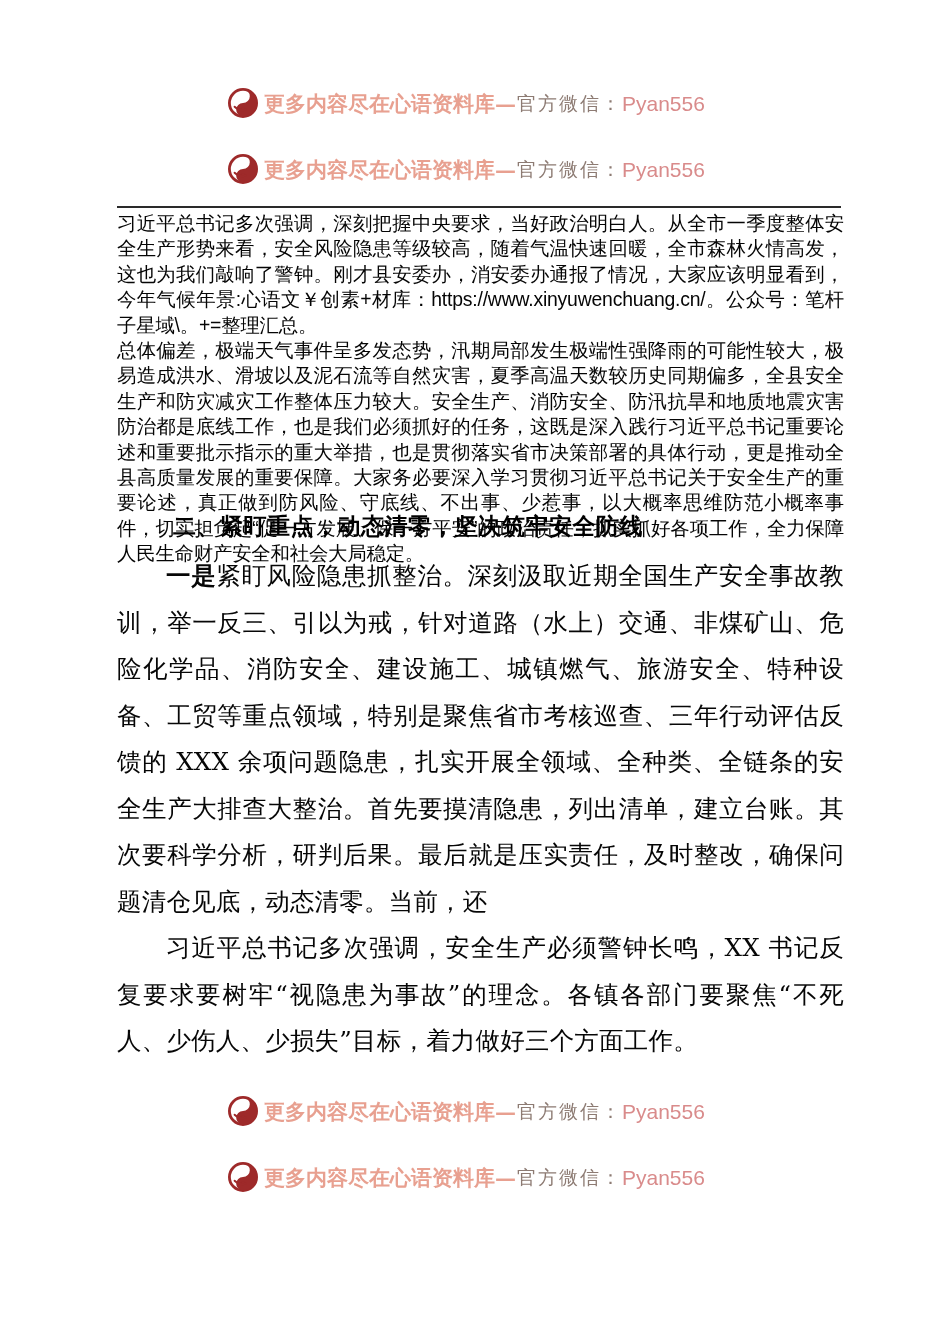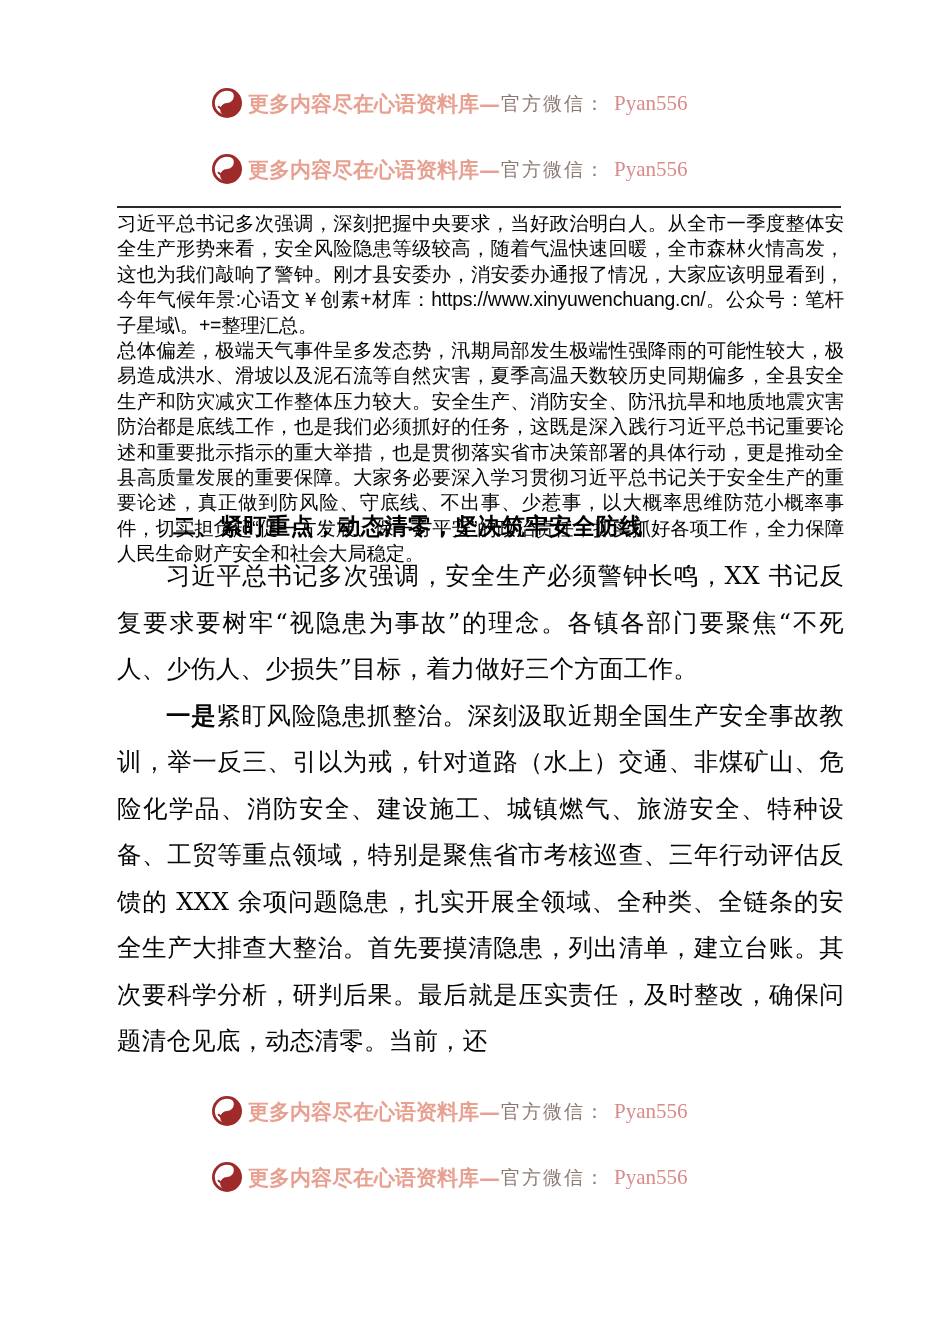--- a/index.html
+++ b/index.html
@@ -17,21 +17,21 @@
 
   .page {
     position: absolute;
     inset: 0;
     background: #ffffff;
   }
 
   
   .wm {
     position: absolute;
-    left: 212px;
+    left: 228px;
     display: flex;
     align-items: center;
     white-space: nowrap;
     height: 34px;
   }
   .wm-top-1 { top: 86px; }
   .wm-top-2 { top: 152px; }
   .wm-bot-1 { top: 1094px; }
   .wm-bot-2 { top: 1160px; }
 
@@ -57,24 +57,23 @@
   }
   .wm-sub {
     font-family: "DejaVu Serif", "Liberation Serif", serif;
     font-weight: normal;
     font-size: 19px;
     letter-spacing: 2px;
     line-height: 1;
     margin-left: 1px;
   }
   .wm-id {
-    font-family: Liberation Serif, serif;
+    font-family: Liberation Sans, sans-serif;
     font-size: 21px;
     line-height: 1;
-    margin-left: 8px;
   }
 
   
   .hrule {
     position: absolute;
     left: 117px;
     top: 206px;
     width: 724px;
     height: 2px;
     background: #2a2a2a;
@@ -168,25 +167,25 @@
 
   <div class="sans-block">
     <p>习近平总书记多次强调，深刻把握中央要求，当好政治明白人。从全市一季度整体安全生产形势来看，安全风险隐患等级较高，随着气温快速回暖，全市森林火情高发，这也为我们敲响了警钟。刚才县安委办，消安委办通报了情况，大家应该明显看到，今年气候年景:心语文￥创素+材库：https://www.xinyuwenchuang.cn/。公众号：笔杆子星域\。+=整理汇总。</p>
     <p>总体偏差，极端天气事件呈多发态势，汛期局部发生极端性强降雨的可能性较大，极易造成洪水、滑坡以及泥石流等自然灾害，夏季高温天数较历史同期偏多，全县安全生产和防灾减灾工作整体压力较大。安全生产、消防安全、防汛抗旱和地质地震灾害防治都是底线工作，也是我们必须抓好的任务，这既是深入践行习近平总书记重要论述和重要批示指示的重大举措，也是贯彻落实省市决策部署的具体行动，更是推动全县高质量发展的重要保障。大家务必要深入学习贯彻习近平总书记关于安全生产的重要论述，真正做到防风险、守底线、不出事、少惹事，以大概率思维防范小概率事件，切实担负起“促一方发展、保一方平安”的政治责任，抓实抓好各项工作，全力保障人民生命财产安全和社会大局稳定。</p>
   </div>
 
   <div class="sec-heading">二、紧盯重点，动态清零，坚决筑牢安全防线</div>
 
   <div class="serif-block">
     <p>
+      <b>一是</b><span>紧盯风险隐患抓整治。深刻汲取近期全国生产安全事故教训，举一反三、引以为戒，针对道路（水上）交通、非煤矿山、危险化学品、消防安全、建设施工、城镇燃气、旅游安全、特种设备、工贸等重点领域，特别是聚焦省市考核巡查、三年行动评估反馈的 XXX 余项问题隐患，扎实开展全领域、全种类、全链条的安全生产大排查大整治。首先要摸清隐患，列出清单，建立台账。其次要科学分析，研判后果。最后就是压实责任，及时整改，确保问题清仓见底，动态清零。当前，还</span>
+    </p>
+    <p>
       <b></b><span>习近平总书记多次强调，安全生产必须警钟长鸣，XX 书记反复要求要树牢“视隐患为事故”的理念。各镇各部门要聚焦“不死人、少伤人、少损失”目标，着力做好三个方面工作。</span>
     </p>
-    <p>
-      <b>一是</b><span>紧盯风险隐患抓整治。深刻汲取近期全国生产安全事故教训，举一反三、引以为戒，针对道路（水上）交通、非煤矿山、危险化学品、消防安全、建设施工、城镇燃气、旅游安全、特种设备、工贸等重点领域，特别是聚焦省市考核巡查、三年行动评估反馈的 XXX 余项问题隐患，扎实开展全领域、全种类、全链条的安全生产大排查大整治。首先要摸清隐患，列出清单，建立台账。其次要科学分析，研判后果。最后就是压实责任，及时整改，确保问题清仓见底，动态清零。当前，还</span>
-    </p>
   </div>
 
   <div class="wm wm-bot-1">
     <svg class="wm-logo" viewBox="0 0 64 64">
       <circle cx="32" cy="32" r="29" fill="none" stroke="#9e2a2a" stroke-width="6"></circle>
       <path d="M32 3 a29 29 0 0 1 0 58 a14.5 14.5 0 0 1 0 -29 a14.5 14.5 0 0 0 0 -29 z" fill="#9e2a2a"></path>
       <circle cx="32" cy="17" r="5" fill="#ffffff"></circle>
       <circle cx="32" cy="46" r="5" fill="#9e2a2a"></circle>
       <path d="M14 40 q10 10 24 6" fill="none" stroke="#9e2a2a" stroke-width="4" stroke-linecap="round"></path>
     </svg>

